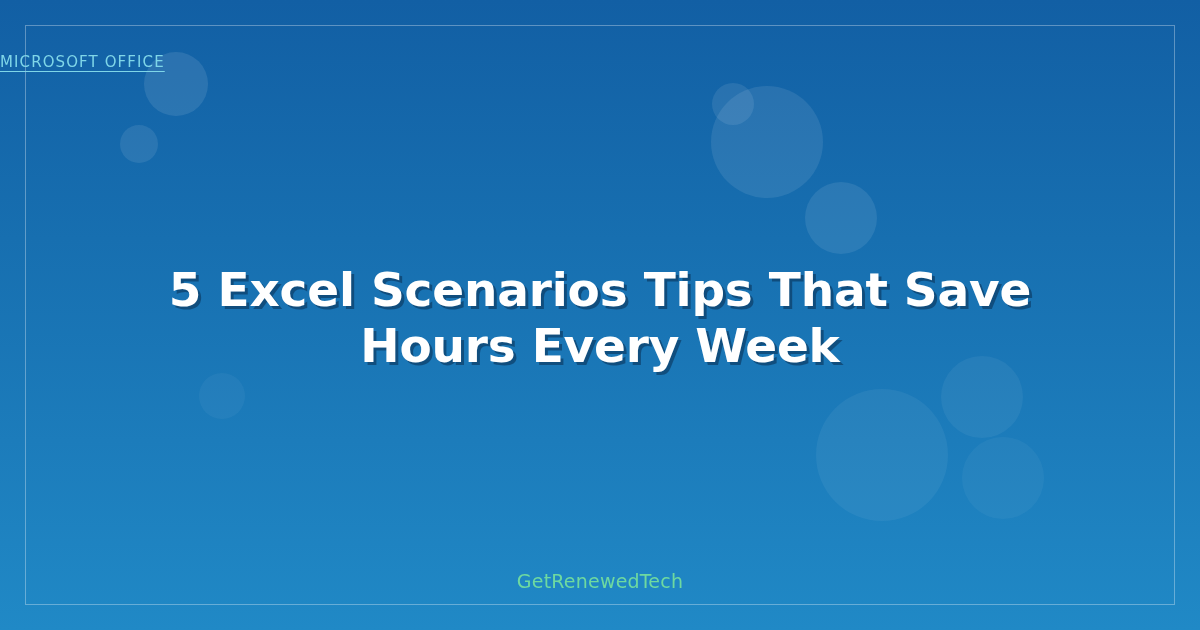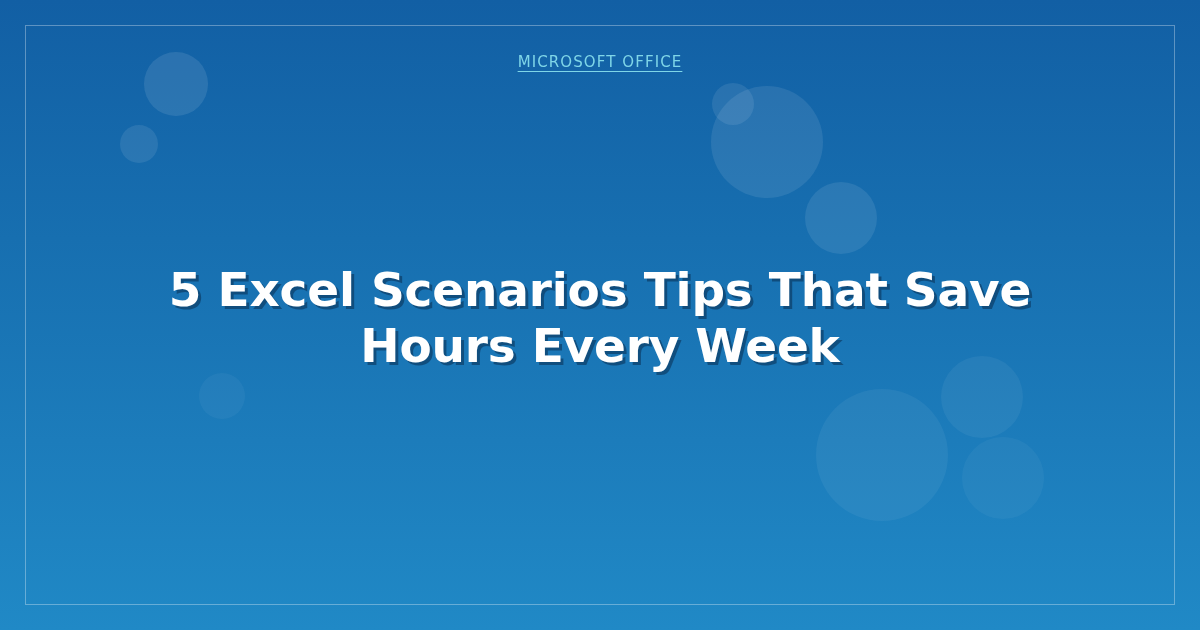--- a/index.html
+++ b/index.html
@@ -59,21 +59,21 @@
     display: flex;
     flex-direction: column;
     align-items: center;
   }
 
   .category {
     position: absolute;
     top: 53px;
     left: 0;
     width: 1200px;
-    text-align: center;
+    text-align: left;
     font-size: 15px;
     font-weight: normal;
     letter-spacing: 1.1px;
     color: #7fd6e8;
     text-decoration: underline;
     text-underline-offset: 4px;
     text-decoration-thickness: 1px;
   }
 
   .title-wrap {
@@ -125,15 +125,16 @@
   <div class="frame"></div>
 
   <div class="content">
 
     <a class="category" href="#" style="color: rgb(127, 214, 232);">MICROSOFT OFFICE</a>
 
     <div class="title-wrap">
       <h1 class="title" style="color: rgb(255, 255, 255);">5 Excel Scenarios Tips That Save Hours Every Week</h1>
     </div>
 
+    <div class="footer" style="color: rgb(110, 217, 160);">GetRenewedTech</div>
 
   </div>
 </div>
 
 </body></html>

